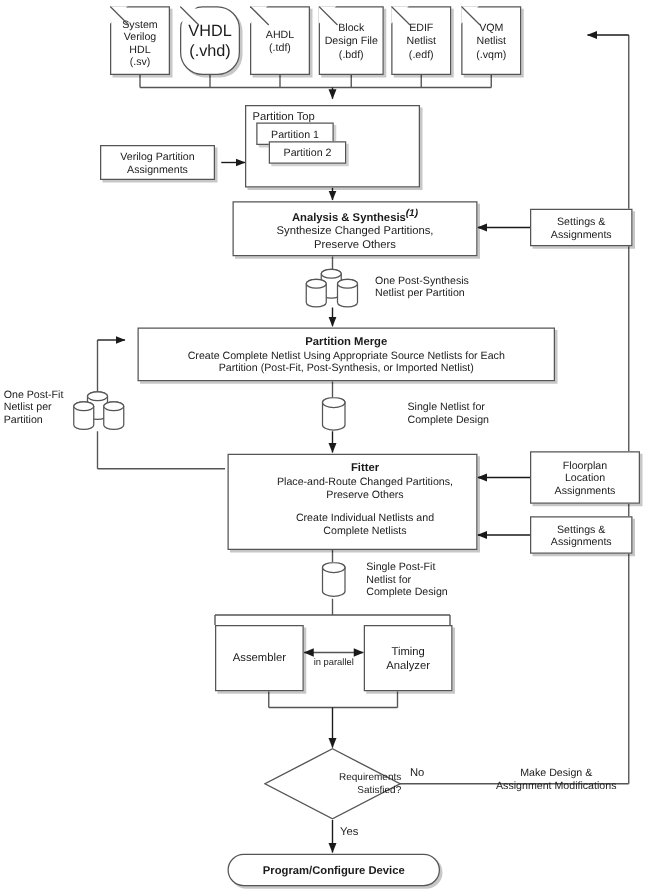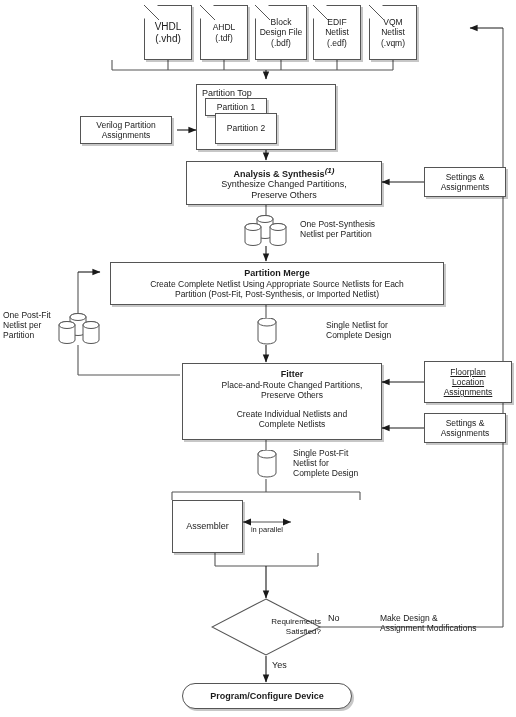--- a/index.html
+++ b/index.html
@@ -103,22 +103,32 @@
     </g>
 
     <g fill="#1a1a1a">
       <path d="M243,522 L251,518.6 L251,525.4 z"></path>
       <path d="M291,522 L283,518.6 L283,525.4 z"></path>
     </g>
 
     <path d="M208,145 Q228,152 243,139 Q260,126 283,133 Q305,140 322,130" stroke="#555" stroke-width="1.1" fill="none" transform="translate(0,-1)"></path>
   </svg>
 
-
-  <div class="doc" style="left:144px;top:5px;width:48px;height:55px;font-size:10px;">
+  <div class="doc" style="left:88px;top:5px;width:48px;height:55px;font-size:8.5px;padding-top:3px;">
+    <span class="foldcut"></span>
+    <svg class="folddiag" viewBox="0 0 20 20">
+      <path d="M0,0 L15,15" stroke="#555" stroke-width="1" fill="none"></path>
+    </svg>
+    <span class="t">System</span>
+    <span class="t">Verilog</span>
+    <span class="t">HDL</span>
+    <span class="t">(.sv)</span>
+  </div>
+
+  <div class="doc" style="left:144px;top:5px;width:48px;height:55px;font-size:13px;border-radius:18px;">
     <span class="foldcut"></span>
     <svg class="folddiag" viewBox="0 0 20 20">
       <path d="M0,0 L15,15" stroke="#555" stroke-width="1" fill="none"></path>
     </svg>
     <span class="t">VHDL</span>
     <span class="t">(.vhd)</span>
   </div>
 
   <div class="doc" style="left:200px;top:5px;width:48px;height:55px;font-size:8.5px;">
     <span class="foldcut"></span>
@@ -160,21 +170,21 @@
   </div>
 
   <div class="node sh" style="left:196px;top:84px;width:140px;height:66px;align-items:flex-start;
               justify-content:flex-start;padding:3px 0 0 5px;font-size:9px;">
     <span class="t">Partition Top</span>
   </div>
   <div class="node" style="left:205px;top:98px;width:62px;height:18px;font-size:8.5px;background:#fff;
               box-shadow:2px 2px 0 rgba(0,0,0,0.18);z-index:3;">
     <span class="t">Partition 1</span>
   </div>
-  <div class="node" style="left:215px;top:113px;width:62px;height:31px;font-size:8.5px;background:#fff;
+  <div class="node" style="left:215px;top:113px;width:62px;height:18px;font-size:8.5px;background:#fff;
               box-shadow:2px 2px 0 rgba(0,0,0,0.18);z-index:4;">
     <span class="t">Partition 2</span>
   </div>
 
   <div class="node sh" style="left:80px;top:116px;width:92px;height:28px;font-size:8.5px;">
     <span class="t">Verilog Partition</span>
     <span class="t">Assignments</span>
   </div>
 
   <div class="node sh" style="left:186px;top:161px;width:196px;height:44px;font-size:9px;">
@@ -245,21 +255,21 @@
   </div>
 
   <div class="node sh" style="left:182px;top:363px;width:200px;height:77px;font-size:8.5px;justify-content:flex-start;padding-top:5px;padding-left:20px;">
     <span class="t b" style="font-size:9px;">Fitter</span>
     <span class="t">Place-and-Route Changed Partitions,</span>
     <span class="t">Preserve Others</span>
     <span class="t" style="margin-top:9px;">Create Individual Netlists and</span>
     <span class="t">Complete Netlists</span>
   </div>
 
-  <div class="node sh" style="left:424px;top:361px;width:88px;height:42px;font-size:8.5px;text-decoration:underline;">
+  <div class="node sh" style="left:424px;top:361px;width:88px;height:42px;font-size:8.5px;">
     <span class="t">Floorplan</span>
     <span class="t">Location</span>
     <span class="t">Assignments</span>
   </div>
 
   <div class="node sh" style="left:424px;top:413px;width:82px;height:30px;font-size:8.5px;">
     <span class="t">Settings &amp;</span>
     <span class="t">Assignments</span>
   </div>
 
@@ -273,20 +283,24 @@
   </div>
   <div class="lbl" style="left:293px;top:448px;font-size:8.5px;">
     <span class="t">Single Post-Fit</span>
     <span class="t">Netlist for</span>
     <span class="t">Complete Design</span>
   </div>
 
   <div class="node sh" style="left:172px;top:500px;width:71px;height:53px;font-size:9px;">
     <span class="t">Assembler</span>
   </div>
+  <div class="node sh" style="left:291px;top:500px;width:71px;height:53px;font-size:9px;">
+    <span class="t">Timing</span>
+    <span class="t">Analyzer</span>
+  </div>
   <div class="lblc" style="left:240px;top:525px;width:54px;font-size:7.5px;">
     <span class="t">in parallel</span>
   </div>
 
   <div class="dia" style="left:211px;top:598px;width:110px;height:58px;">
     <svg width="110" height="58" viewBox="0 0 110 58">
       <path d="M55,1 L109,29 L55,57 L1,29 z" fill="#fff" stroke="#555" stroke-width="1.1"></path>
     </svg>
     <div class="txt" style="font-size:8px;">
       <span class="t">Requirements</span>
@@ -294,21 +308,21 @@
     </div>
   </div>
 
   <div class="lbl" style="left:328px;top:613px;font-size:9px;">
     <span class="t">No</span>
   </div>
   <div class="lbl" style="left:272px;top:660px;font-size:9px;">
     <span class="t">Yes</span>
   </div>
 
-  <div class="lblc" style="left:380px;top:613px;width:130px;font-size:8.5px;text-align:left;">
+  <div class="lblc" style="left:380px;top:613px;width:130px;font-size:8.5px;text-align:center;">
     <span class="t">Make Design &amp;</span>
     <span class="t">Assignment Modifications</span>
   </div>
 
   <div class="term" style="left:182px;top:683px;width:170px;height:26px;font-size:9px;">
     <span class="t">Program/Configure Device</span>
   </div>
 
 </div>
 

